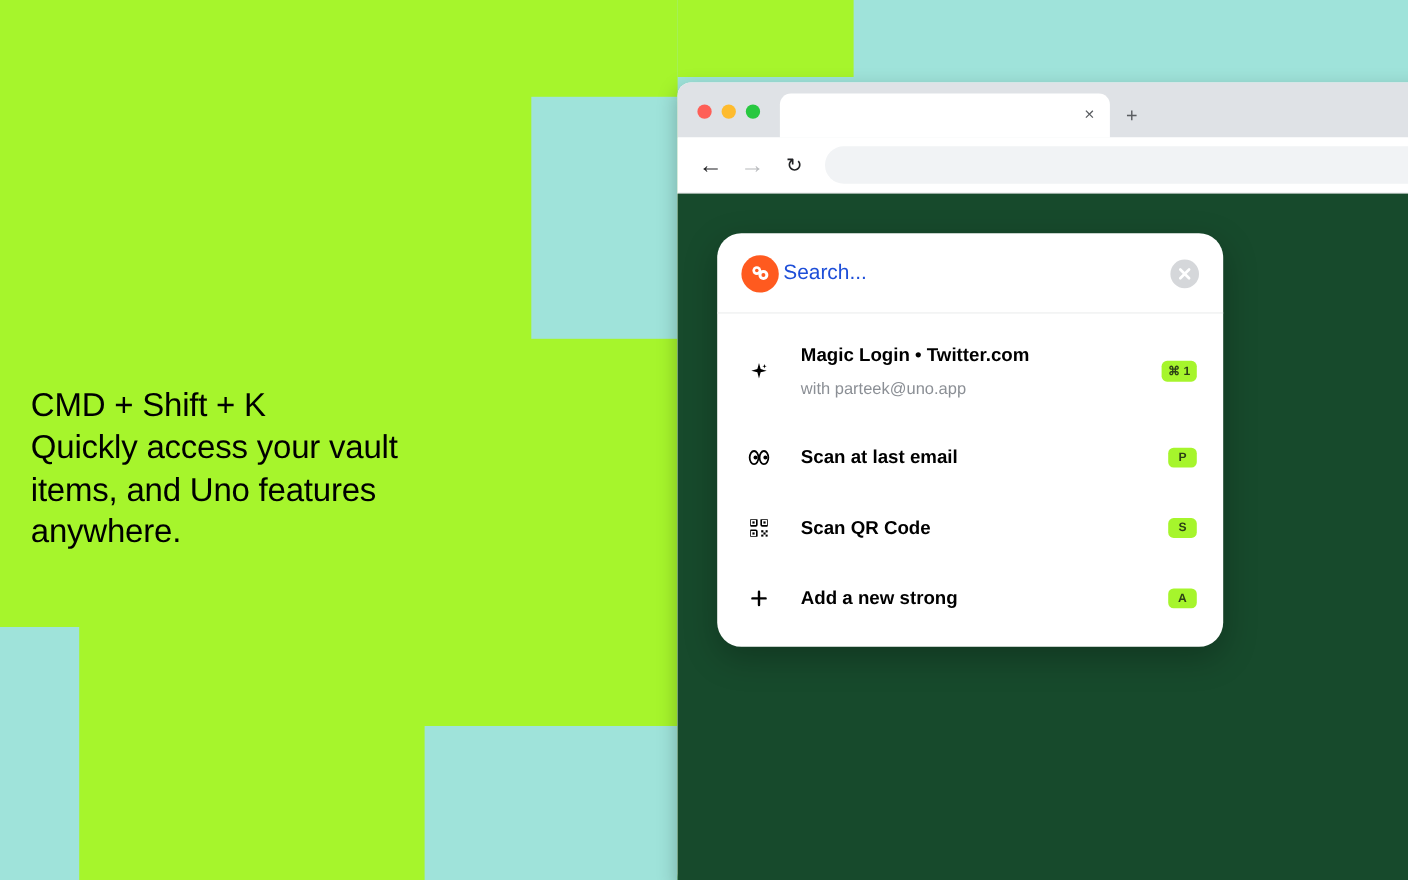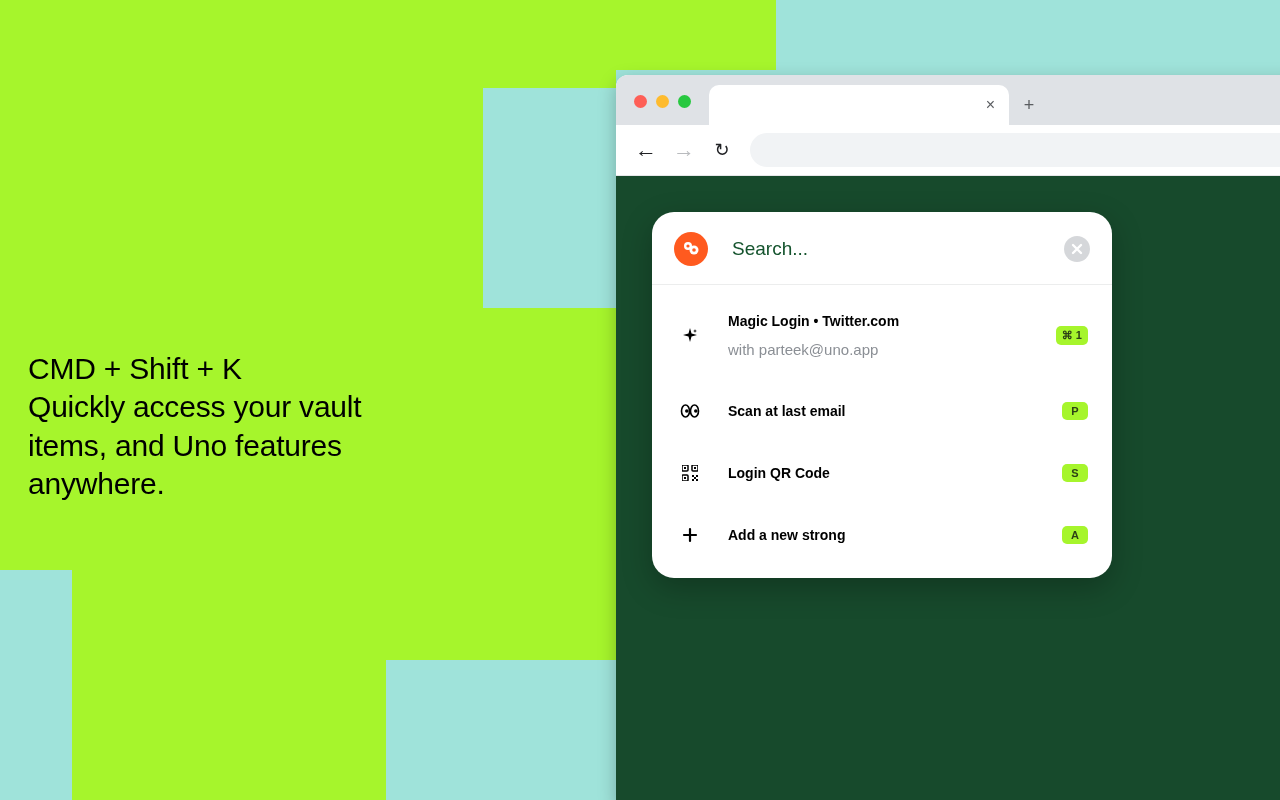--- a/index.html
+++ b/index.html
@@ -29,28 +29,28 @@
 .nav-back{color:#202124;}
 .nav-fwd{color:#b9bbbe;}
 .nav-reload{color:#202124;font-size:18px;}
 .omni{flex:1;height:34px;background:#F1F3F5;border-radius:17px;}
 .viewport{height:630px;background:#174A2C;border-radius:0;}
 
 
 .palette{position:absolute;left:652px;top:212px;width:460px;background:#fff;border-radius:22px;box-shadow:0 10px 30px rgba(0,0,0,0.25);}
 .phead{display:flex;align-items:center;padding:20px 22px 18px 22px;border-bottom:1px solid #eceded;}
 .logo{width:34px;height:34px;border-radius:50%;background:#FF5A1F;display:flex;align-items:center;justify-content:center;flex-shrink:0;}
-.search{margin-left:24px;flex:1;font-size:19px;color:#14532d;}
+.search{margin-left:4px;flex:1;font-size:19px;color:#1d4ed8;}
 .close{width:26px;height:26px;border-radius:50%;background:#D5D7DA;display:flex;align-items:center;justify-content:center;flex-shrink:0;}
 .close svg{display:block;}
 .list{padding:6px 0 12px;}
 .item{display:flex;align-items:center;padding:22px 24px;}
 .iicon{width:28px;display:flex;justify-content:center;font-size:18px;color:#000;}
 .ibody{margin-left:24px;flex:1;}
-.ititle{font-size:14px;font-weight:600;color:#000;}
+.ititle{font-size:17px;font-weight:600;color:#000;}
 .isub{font-size:15px;color:#8b8f95;margin-top:12px;}
 .ishort{font-size:11px;font-weight:700;color:#2d4016;background:#A6F52C;border-radius:5px;padding:3px 6px;min-width:14px;text-align:center;}
 </style>
 </head>
 <body>
 
 <div class="stage">
 
   <div class="bg-block bg-teal" style="left:483px;top:0;width:797px;height:800px;"></div>
   <div class="bg-block bg-lime" style="left:0;top:0;width:616px;height:800px;"></div>
@@ -152,21 +152,21 @@
               <rect x="12" y="2" width="2" height="2"></rect>
               <rect x="2" y="12" width="2" height="2"></rect>
               <rect x="10" y="10" width="2" height="2"></rect>
               <rect x="14" y="10" width="2" height="2"></rect>
               <rect x="10" y="14" width="2" height="2"></rect>
               <rect x="14" y="14" width="2" height="2"></rect>
               <rect x="12" y="12" width="2" height="2"></rect>
             </svg>
         </div>
         <div class="ibody">
-          <div class="ititle">Login QR Code</div>
+          <div class="ititle">Scan QR Code</div>
         </div>
         <div class="ishort">S</div>
       </div>
 
       <div class="item">
         <div class="iicon">
           <svg width="16" height="16" viewBox="0 0 16 16">
               <path d="M8 2 V14 M2 8 H14" stroke="#000" stroke-width="2.2" stroke-linecap="round"></path>
             </svg>
         </div>

